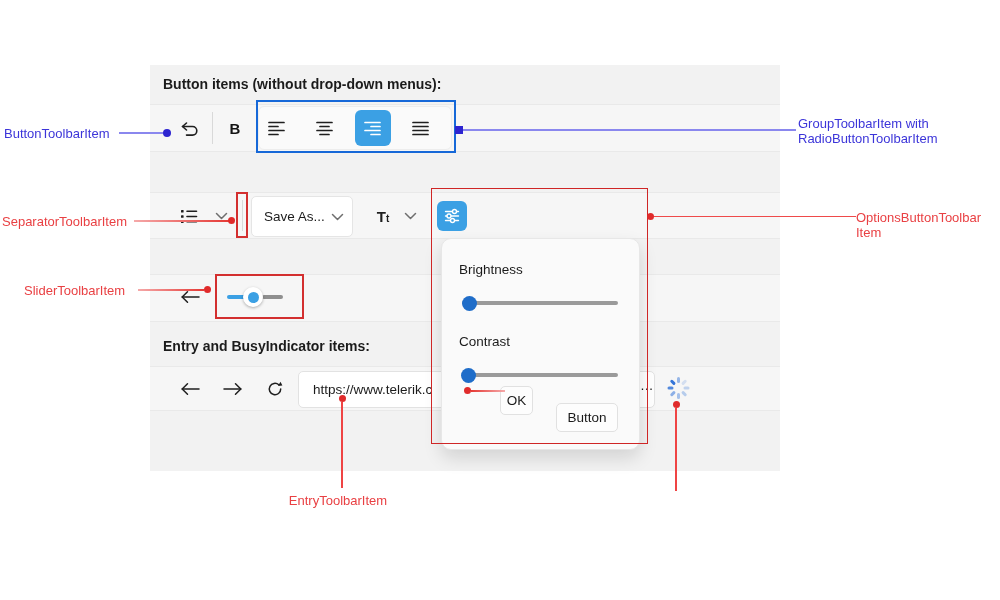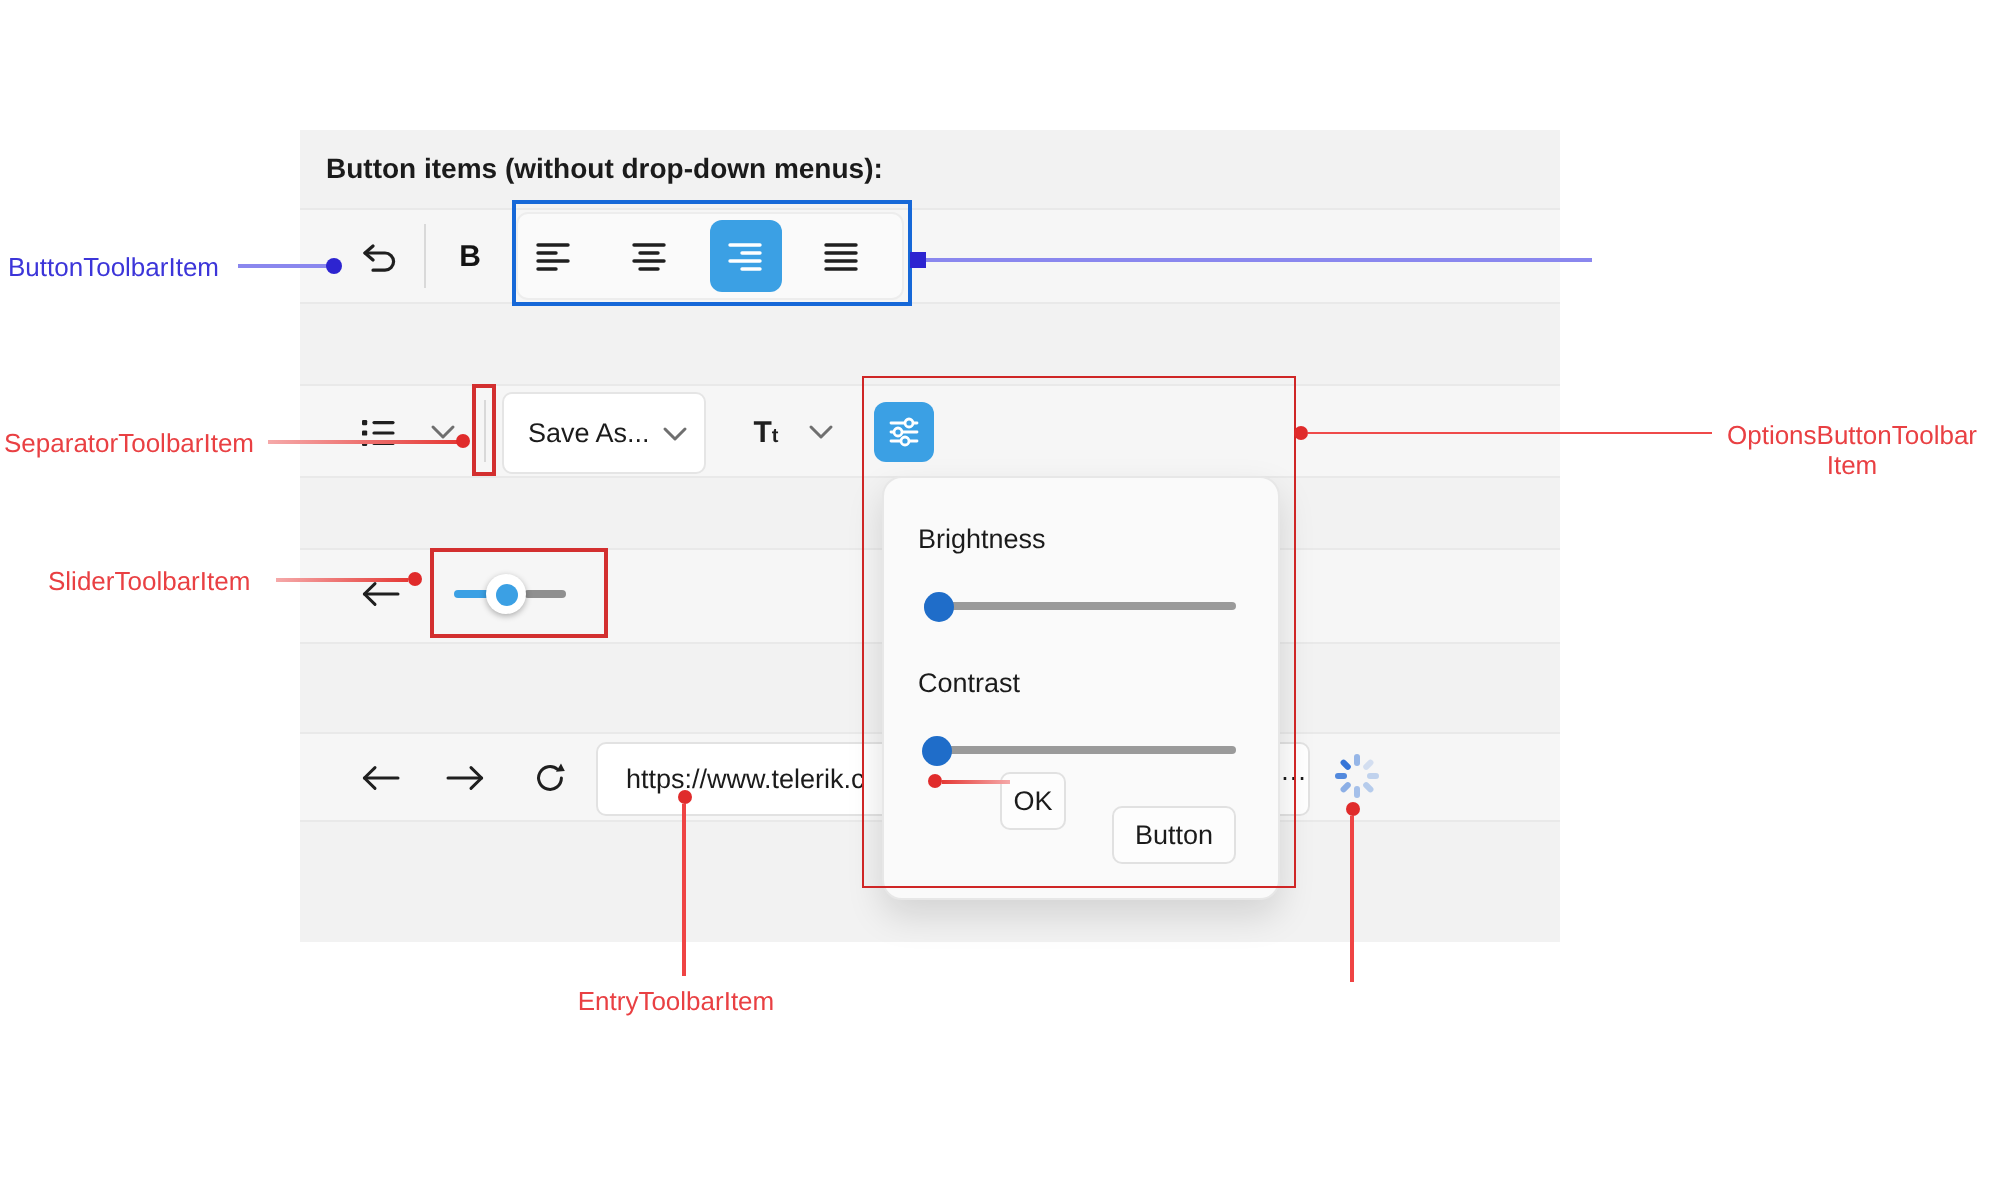--- a/index.html
+++ b/index.html
@@ -119,20 +119,22 @@
 
   <div class="abs bluebox" style="left:256px;top:100px;width:200px;height:53px;"></div>
 
   <div class="abs bluetext" style="left:4px;top:126px;width:114px;">ButtonToolbarItem</div>
   <div class="abs blueline" style="left:119px;top:132px;width:46px;"></div>
   <div class="abs bluedot" style="left:163px;top:129px;border-radius:50%;"></div>
 
   <div class="abs bluedot" style="left:455px;top:126px;"></div>
   <div class="abs blueline" style="left:462px;top:129px;width:334px;"></div>
   <div class="abs bluetext" style="left:798px;top:116px;width:170px;">
+    <div>GroupToolbarItem with</div>
+    <div>RadioButtonToolbarItem</div>
   </div>
 
   <div class="abs trow" style="top:192px;height:47px;"></div>
 
   <div class="abs iconbtn" style="left:172px;top:198px;width:34px;height:36px;">
     <span>
       <svg width="18" height="15" viewBox="0 0 18 15">
         <rect x="1" y="1" width="2.6" height="2.6" rx="0.6" fill="#1f1f1f"></rect>
         <rect x="1" y="6.2" width="2.6" height="2.6" rx="0.6" fill="#1f1f1f"></rect>
         <rect x="1" y="11.4" width="2.6" height="2.6" rx="0.6" fill="#1f1f1f"></rect>
@@ -190,21 +192,21 @@
       </svg>
     </span>
   </div>
 
   <div class="abs anntext" style="left:2px;top:214px;width:132px;">SeparatorToolbarItem</div>
   <div class="abs redline" style="left:134px;top:220px;width:95px;"></div>
   <div class="abs reddot" style="left:228px;top:217px;"></div>
 
   <div class="abs reddot" style="left:647px;top:213px;"></div>
   <div class="abs" style="left:654px;top:215.5px;width:202px;height:1.5px;background:#ef4a4a;z-index:12;"></div>
-  <div class="abs anntext" style="left:856px;top:210px;width:140px;text-align:center;">
+  <div class="abs anntext" style="left:856px;top:210px;width:140px;">
     <div>OptionsButtonToolbar</div>
     <div>Item</div>
   </div>
 
   <div class="abs trow" style="top:274px;height:48px;"></div>
 
   <div class="abs iconbtn" style="left:176px;top:288px;width:28px;height:18px;">
     <span>
       <svg width="22" height="16" viewBox="0 0 22 16" fill="none" stroke="#1f1f1f" stroke-width="1.5" stroke-linecap="round" stroke-linejoin="round">
         <path d="M20 8 H3.2"></path>
@@ -217,20 +219,21 @@
   <div class="abs" style="left:262px;top:295px;width:21px;height:4px;border-radius:2px;background:#8f8f8f;z-index:2;"></div>
   <div class="abs thumb-outer" style="left:243px;top:287px;">
     <span class="thumb-inner"></span>
   </div>
   <div class="abs redbox" style="left:215px;top:274px;width:89px;height:45px;"></div>
 
   <div class="abs anntext" style="left:24px;top:283px;width:110px;">SliderToolbarItem</div>
   <div class="abs redline" style="left:138px;top:289px;width:66px;"></div>
   <div class="abs reddot" style="left:204px;top:286px;"></div>
 
+  <div class="abs heading" style="left:163px;top:338px;">Entry and BusyIndicator items:</div>
   <div class="abs trow" style="top:366px;height:45px;"></div>
 
   <div class="abs iconbtn" style="left:178px;top:380px;width:24px;height:18px;">
     <span>
       <svg width="22" height="16" viewBox="0 0 22 16" fill="none" stroke="#1f1f1f" stroke-width="1.5" stroke-linecap="round" stroke-linejoin="round">
         <path d="M20 8 H3.2"></path>
           <path d="M8.5 2.8 L3.2 8 L8.5 13.2"></path>
       </svg>
     </span>
   </div>

